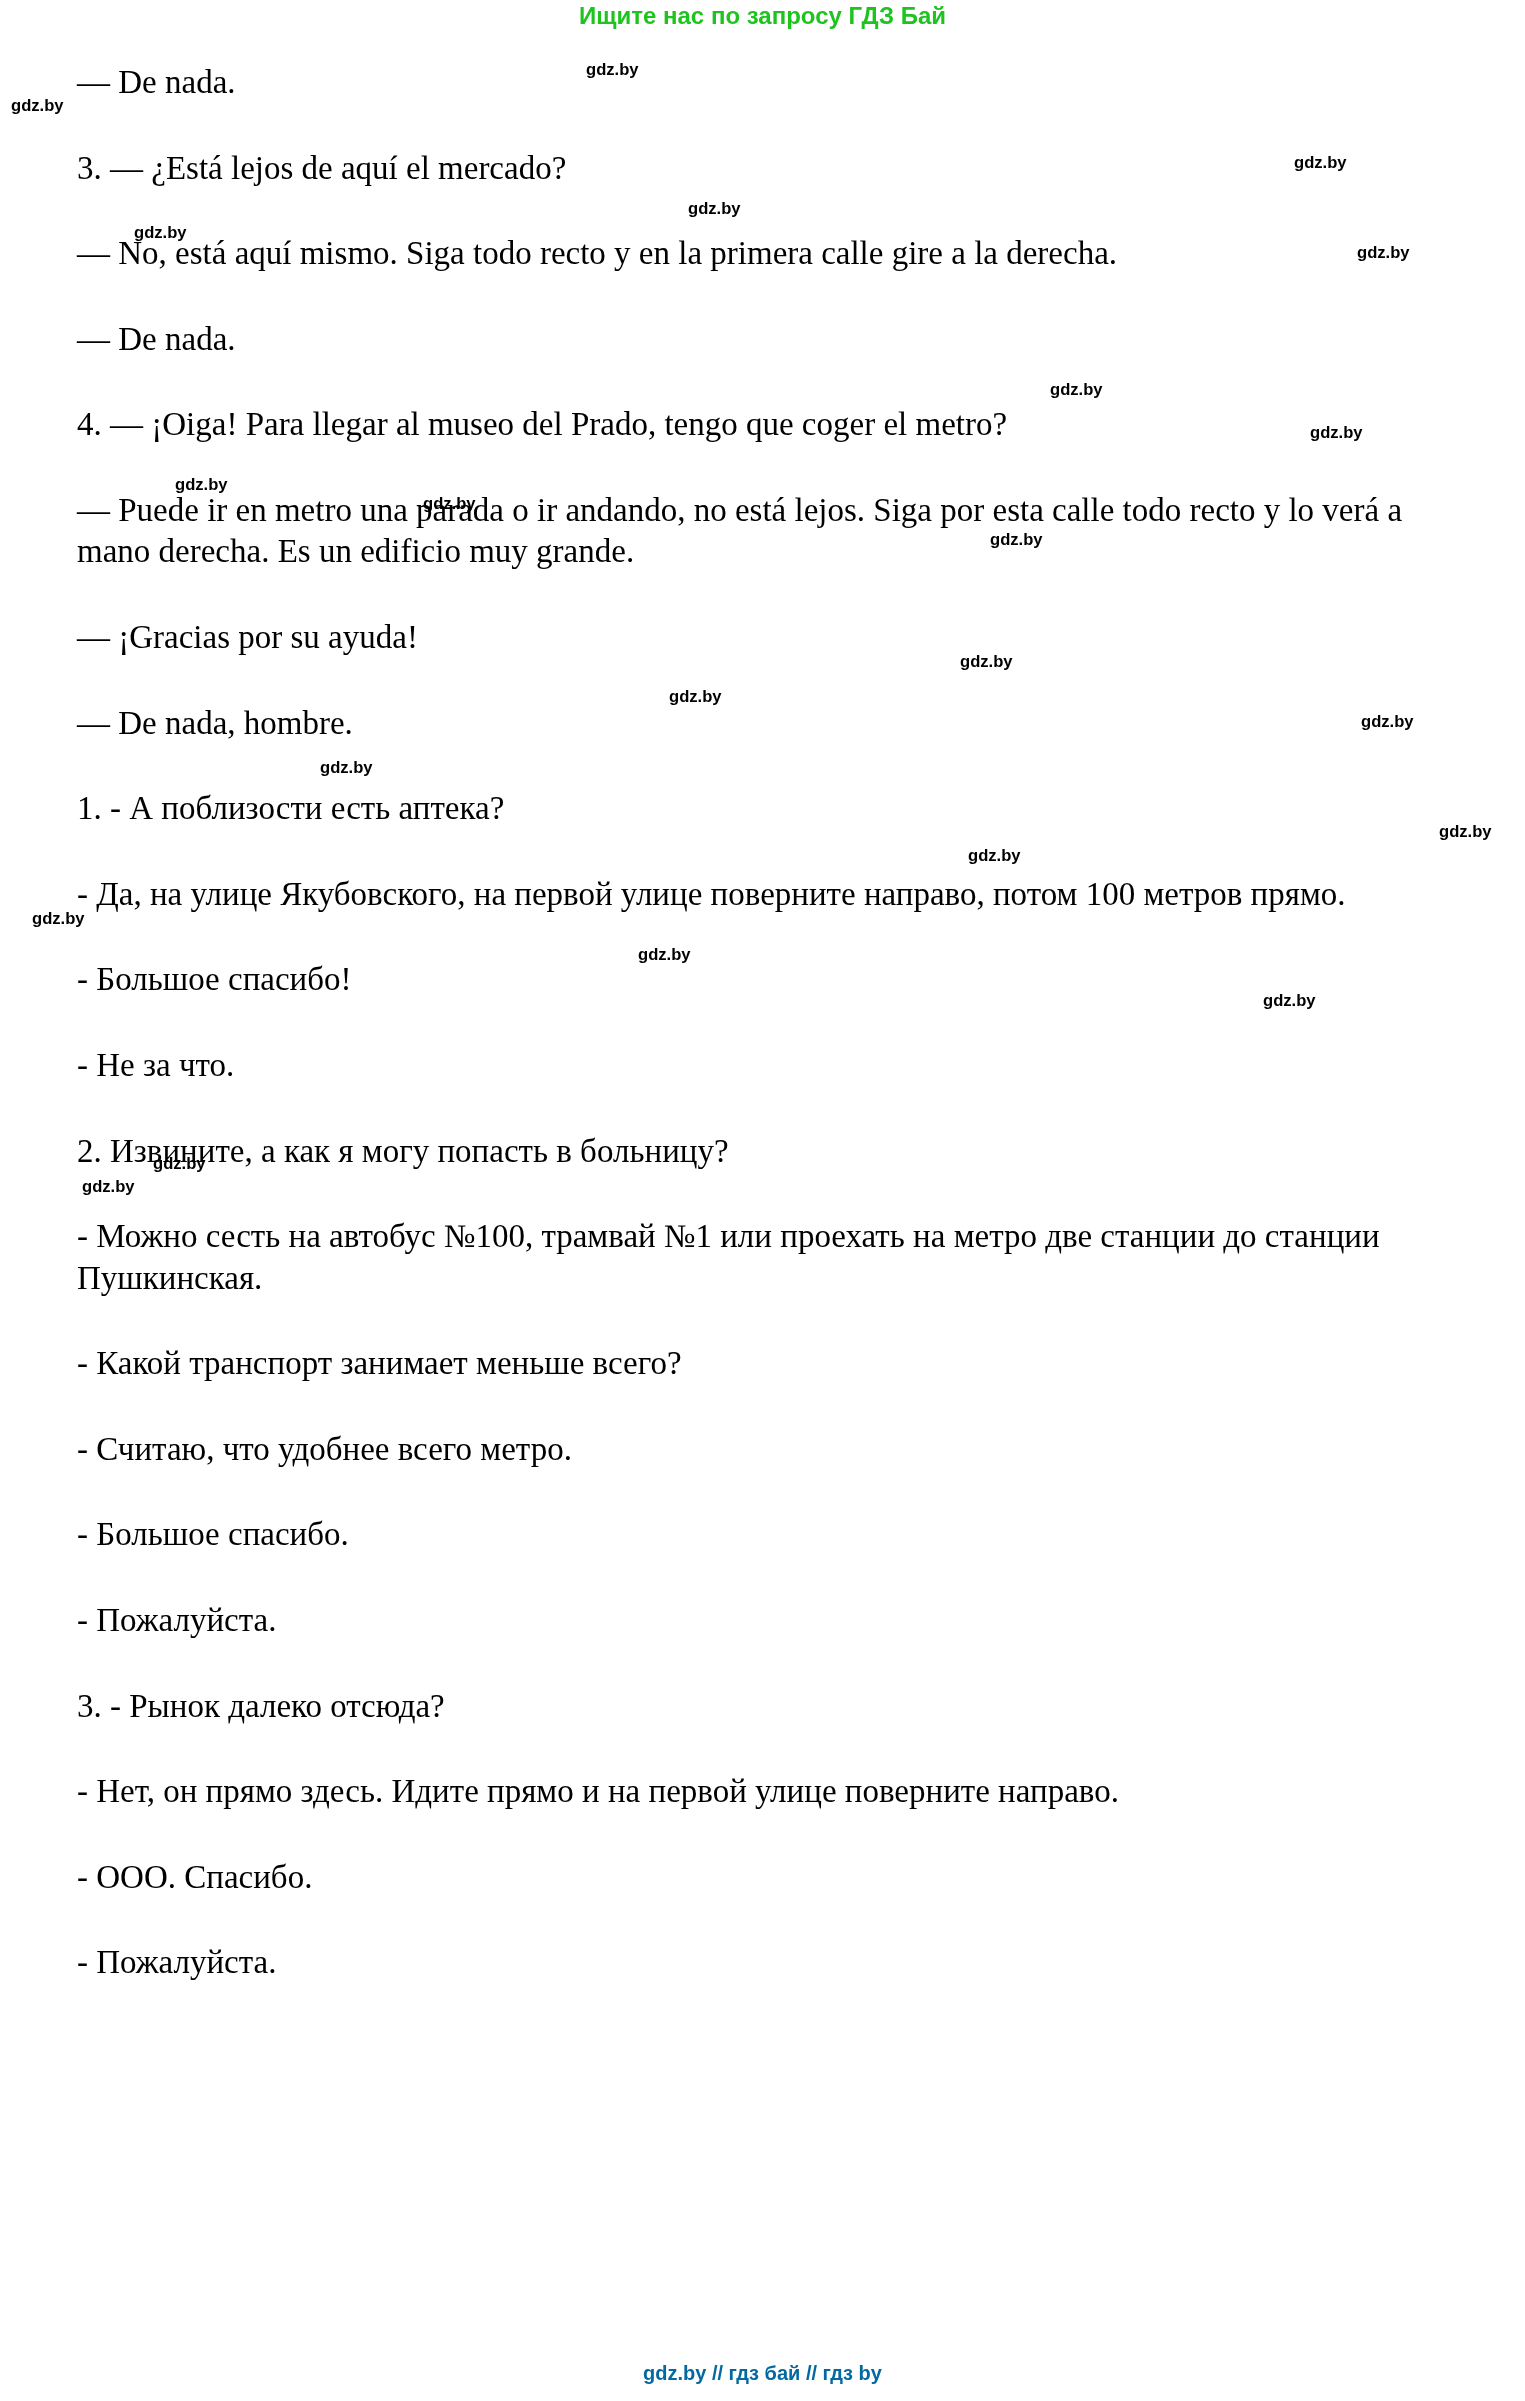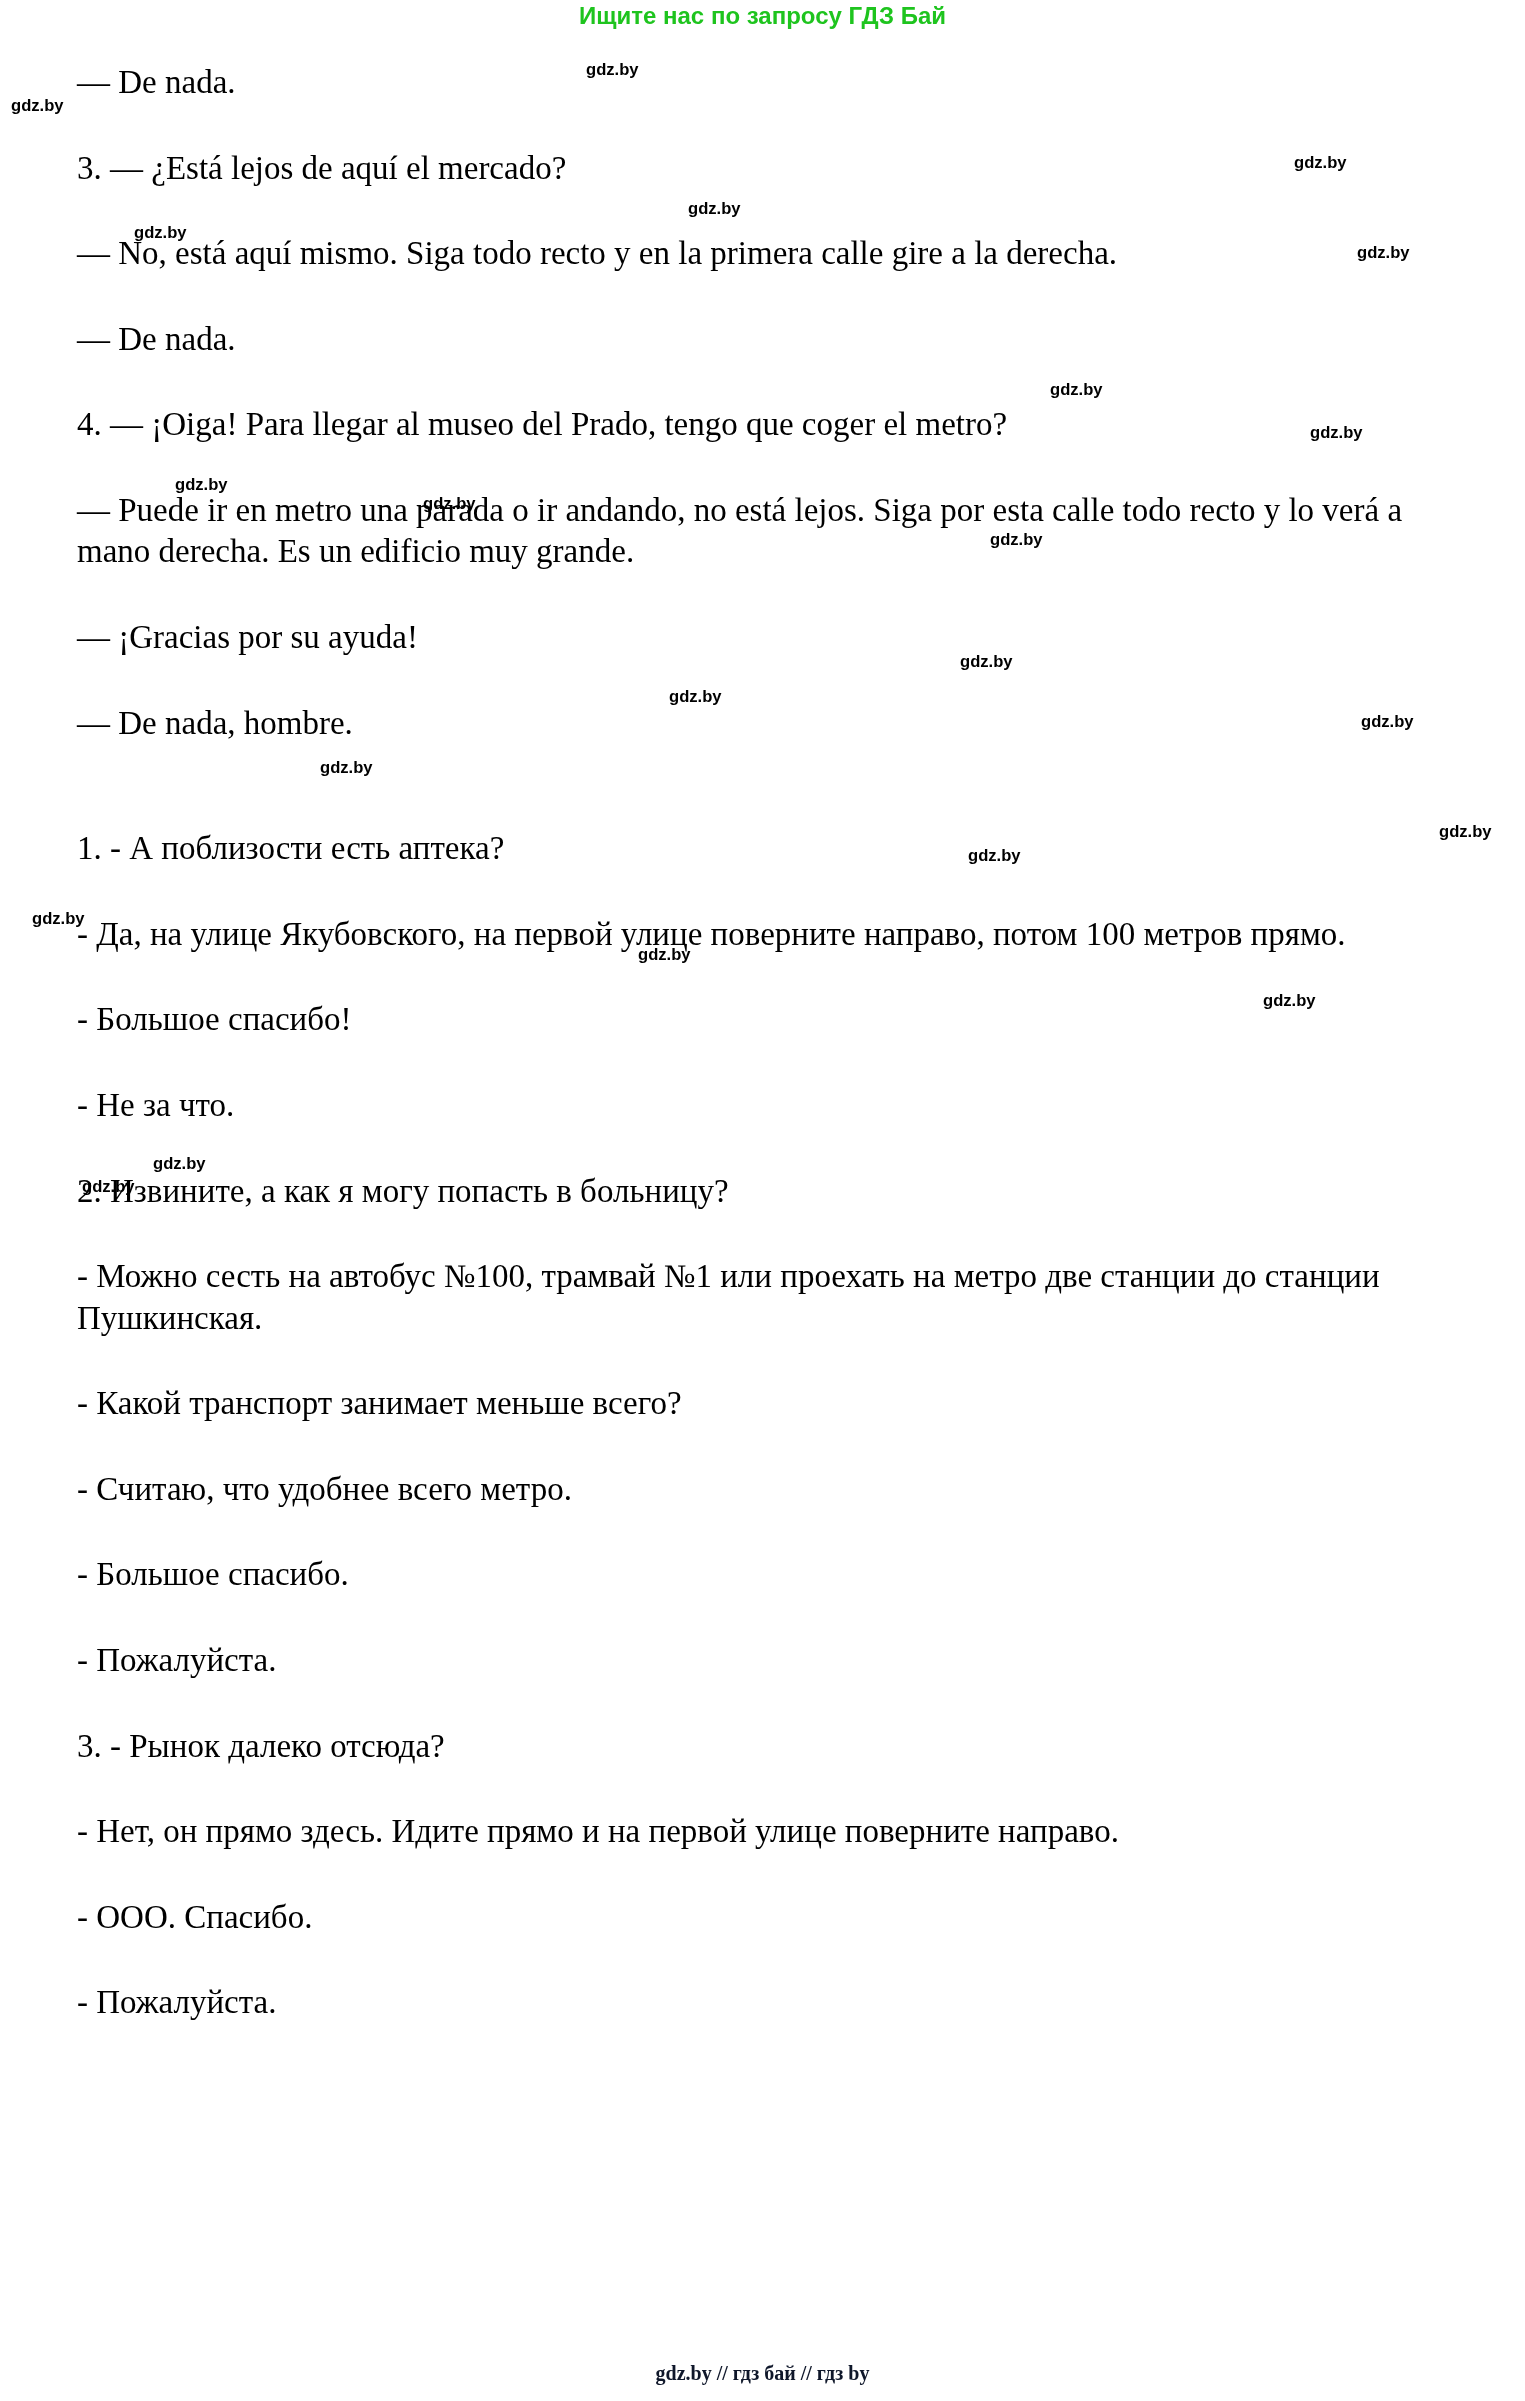--- a/index.html
+++ b/index.html
@@ -46,21 +46,21 @@
     margin: 0 0 0 0;
     font-size: 33px;
     line-height: 1.26;
     font-family: "Liberation Serif", "DejaVu Serif", serif;
     color: #000;
     text-align: left;
     white-space: normal;
   }
   p.gap-sm { margin-top: 44px; }
   p.gap-md { margin-top: 44px; }
-  p.gap-lg { margin-top: 84px; }
+  p.gap-lg { margin-top: 44px; }
   p.indent { text-indent: 0; }
   .ru { font-size: 34px; }
 
   
   .wm {
     position: absolute;
     font-family: "Liberation Sans", "DejaVu Sans", sans-serif;
     font-size: 16.6px;
     font-weight: bold;
     color: #000000;
@@ -156,16 +156,16 @@
       <div class="wm" style="left: 320px; top: 758px; color: rgb(0, 0, 0);">gdz.by</div>
       <div class="wm" style="left: 1439px; top: 822px; color: rgb(0, 0, 0);">gdz.by</div>
       <div class="wm" style="left: 968px; top: 846px; color: rgb(0, 0, 0);">gdz.by</div>
       <div class="wm" style="left: 32px; top: 909px; color: rgb(0, 0, 0);">gdz.by</div>
       <div class="wm" style="left: 638px; top: 945px; color: rgb(0, 0, 0);">gdz.by</div>
       <div class="wm" style="left: 1263px; top: 991px; color: rgb(0, 0, 0);">gdz.by</div>
       <div class="wm" style="left: 153px; top: 1154px; color: rgb(0, 0, 0);">gdz.by</div>
       <div class="wm" style="left: 82px; top: 1177px; color: rgb(0, 0, 0);">gdz.by</div>
     </div>
 
-  <div class="footer" style="color: #0f172a; font-family: Liberation Serif, serif;">gdz.by  //  гдз бай  //  гдз by</div>
+  <div class="footer" style="color: #0369a1;">gdz.by  //  гдз бай  //  гдз by</div>
 
 </div>
 
 
 </body></html>

